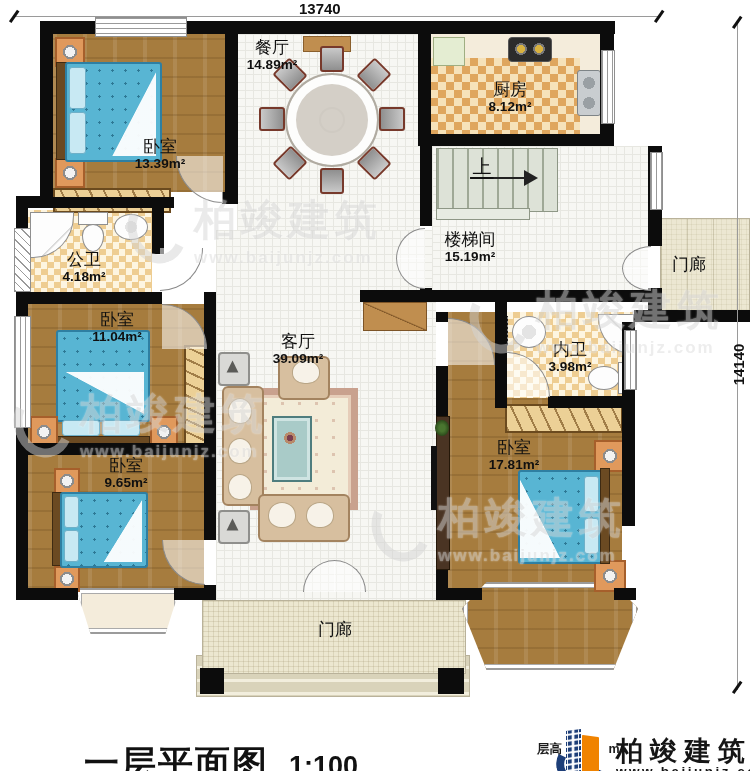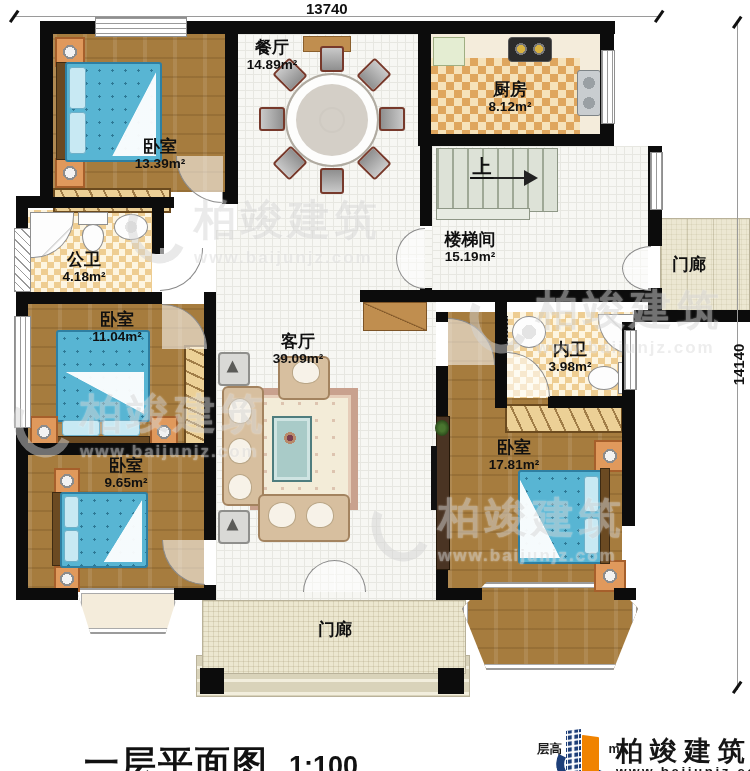--- a/index.html
+++ b/index.html
@@ -37,21 +37,21 @@
   .hatch{background:#ecd096;background-image:repeating-linear-gradient(65deg,rgba(110,70,20,.6) 0 2px,transparent 2px 13px);border:2px solid #6b4a1e;}
   .sofa{background:#d7bf9f;border:2px solid #a3835f;border-radius:6px;}
   .cushion{position:absolute;background:#f7f2e8;border:1px solid #b9a585;border-radius:50% 50% 45% 45%;z-index:22;}
   .rug{background:#f3ecd8;border:7px solid #c9a18e;box-shadow:inset 0 0 0 3px #e6cdb9;background-image:radial-gradient(rgba(180,120,100,.35) 1.5px,transparent 2px);background-size:17px 17px;}
   .ctable{background:#a9cbc8;border:2px solid #4e7d7e;box-shadow:inset 0 0 0 3px #cfe4e2;}
   .sidetab{background:#d9d9d6;border:2px solid #8f8f8c;border-radius:4px;}
   .lampsq{position:absolute;background:#5b5b58;z-index:21;clip-path:polygon(50% 15%,85% 85%,15% 85%);}
   .chair{position:absolute;width:20px;height:22px;background:linear-gradient(#c9c9c9,#8f8f8f);border:2px solid #77392b;border-radius:3px;z-index:20;}
   .white-fix{background:#fdfdfd;border:1.5px solid #8f8f8f;}
   .lbl{position:absolute;z-index:40;color:#101010;text-align:center;line-height:1.12;transform:translate(-50%,0);white-space:nowrap;}
-  .lbl .nm{font-size:17px;font-weight:700;display:block;}
+  .lbl .nm{font-size:17px;font-weight:400;display:block;}
   .lbl .ar{font-size:13.5px;font-weight:700;display:block;}
   .dimline{position:absolute;background:#9a9a9a;z-index:38;}
   .tick{position:absolute;width:14px;height:2.5px;background:#111;transform:rotate(-55deg);z-index:39;}
   .dimtxt{position:absolute;z-index:40;font-weight:700;font-size:15px;color:#111;}
   
   .wm{position:absolute;z-index:50;display:flex;align-items:center;gap:8px;opacity:.5;pointer-events:none;}
   .wm-icn{width:40px;height:50px;border:9px solid transparent;border-left:9px solid #d4d4d4;border-bottom:9px solid #d4d4d4;border-radius:50%;transform:rotate(-18deg);}
   .wm-name{font-size:42px;font-weight:800;letter-spacing:5px;color:#d7d7d7;text-shadow:0 0 2px #fff;}
   .wm-url{font-size:17px;font-weight:800;letter-spacing:2px;color:#dcdcdc;text-shadow:0 0 2px #fff;}
   
@@ -288,21 +288,21 @@
   <div class="lbl" style="left:335px;top:620px;">
     <span class="nm">门廊</span>
   </div>
   <div class="lbl" style="left:482px;top:156px;">
     <span class="nm" style="font-size:19px;border-bottom:2px solid #111;padding:0 2px;">上</span>
   </div>
 
   <div class="dimline" style="left:13px;top:16px;width:648px;height:1px;"></div>
   <div class="tick" style="left:7px;top:15px;"></div>
   <div class="tick" style="left:652px;top:15px;"></div>
-  <div class="dimtxt" style="left:306px;top:0px;">13740</div>
+  <div class="dimtxt" style="left:299px;top:0px;">13740</div>
   <div class="dimline" style="left:737px;top:22px;width:1px;height:668px;"></div>
   <div class="tick" style="left:730px;top:21px;"></div>
   <div class="tick" style="left:730px;top:686px;"></div>
   <div class="dimtxt" style="left:718px;top:356px;transform:rotate(-90deg);transform-origin:center;">14140</div>
 
   <div class="wm" style="left:128px;top:192px;">
     <div class="wm-icn"></div>
     <div>
       <div class="wm-name">柏竣建筑</div>
       <div class="wm-url">www.baijunjz.com</div>

